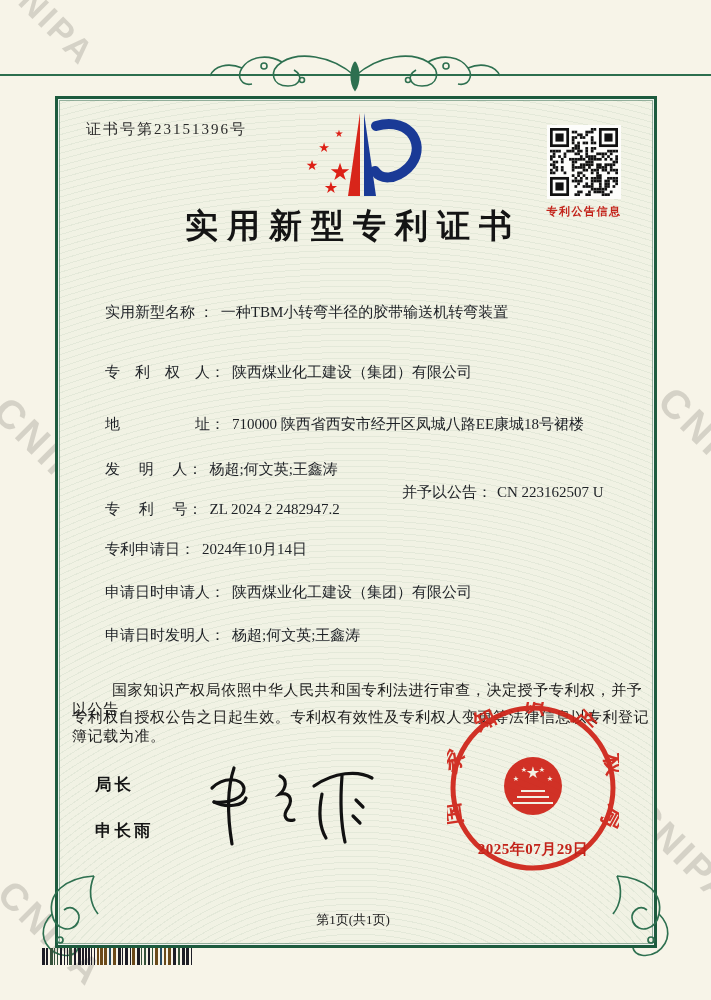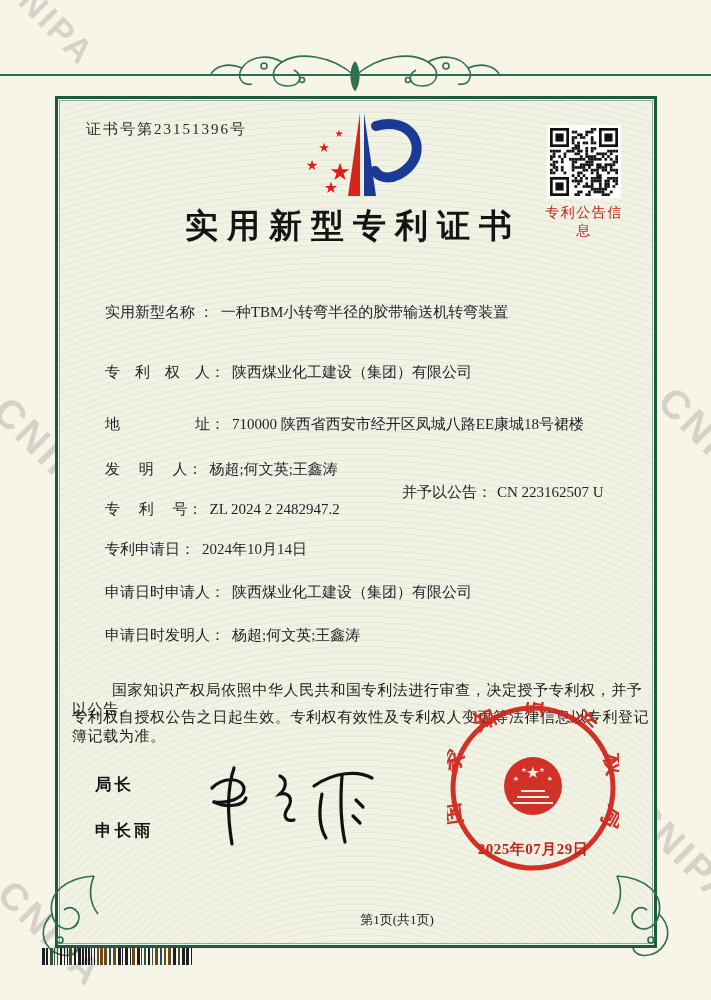--- a/index.html
+++ b/index.html
@@ -24,32 +24,32 @@
     border:3px solid #1d5b3e;
     box-shadow:inset 0 0 0 1px rgba(255,255,255,.85), inset 0 0 0 2px rgba(70,120,95,.55);
     background-color:#f1f2e4;
     background-image:repeating-radial-gradient(circle at 50% 130%, rgba(110,150,120,.10) 0 1px, transparent 1px 6px);
   }
   .certno{position:absolute;left:86px;top:120px;font-size:15px;letter-spacing:2px;color:#2a2a2a;}
   .title{position:absolute;left:55px;top:204px;width:596px;text-align:center;
     font-size:33px;font-weight:bold;letter-spacing:9px;color:#141414;}
   .qrwrap{position:absolute;left:538px;top:125px;width:92px;}
   .qrwrap svg{display:block;margin:0 auto;background:#fdfdfb;padding:3px;}
-  .qrlabel{margin-top:5px;text-align:center;font-size:14px;font-weight:normal;color:#c3231a;letter-spacing:1.5px;}
+  .qrlabel{margin-top:5px;text-align:center;font-size:11px;font-weight:bold;color:#c3231a;letter-spacing:1.5px;}
   
   .row{position:absolute;left:90px;width:560px;font-size:15px;white-space:pre;color:#1d2025;}
   .row .val{margin-left:7px;}
   .row .c2{position:absolute;left:312px;top:0;white-space:pre;}
   .row .c2 .val{margin-left:5px;text-align:center;}
   
   .notice{position:absolute;left:72px;width:578px;font-size:15px;letter-spacing:0.6px;color:#1b1b1b;}
   .notice.l1{top:681px;text-indent:40px;}
   .notice.l2{top:708px;}
   .officer{position:absolute;left:95px;font-size:16.5px;font-weight:bold;color:#151515;letter-spacing:3px;}
-  .footer{position:absolute;left:55px;top:911px;width:596px;text-align:center;font-size:13px;color:#222;padding-left:44px;}
+  .footer{position:absolute;left:55px;top:911px;width:596px;text-align:center;font-size:13px;color:#222;}
   .sealdate{position:absolute;left:447px;top:840px;width:172px;text-align:center;
     font-size:15px;font-weight:bold;color:#c3231a;letter-spacing:0.5px;z-index:6;}
   .seal{position:absolute;left:447px;top:702px;z-index:5;opacity:0.93;}
   .sig{position:absolute;left:196px;top:758px;z-index:2;}
   .logo{position:absolute;left:282px;top:108px;}
   .orn-top{position:absolute;left:180px;top:46px;}
   .orn-bl{position:absolute;left:28px;top:870px;}
   .orn-br{position:absolute;left:608px;top:870px;transform:scaleX(-1);}
   .barcode{position:absolute;left:42px;top:948px;}
 </style>

